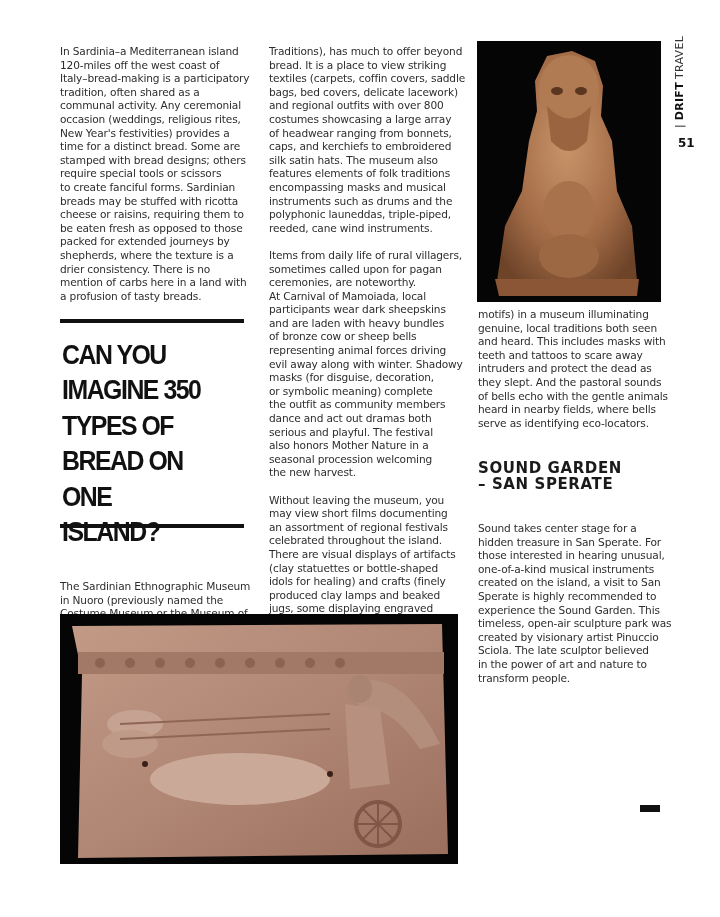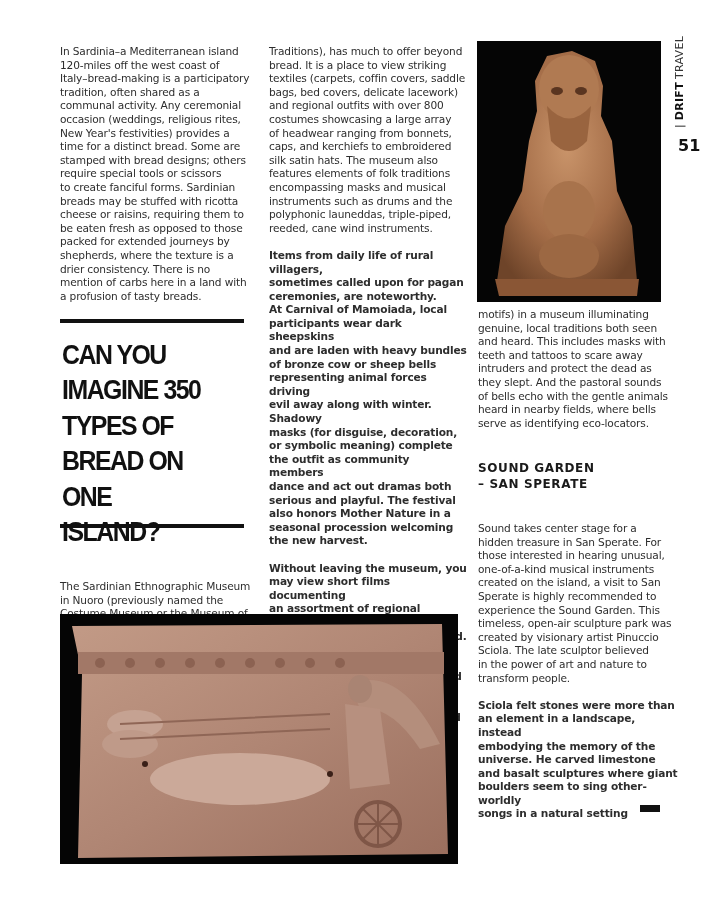--- a/index.html
+++ b/index.html
@@ -2,44 +2,44 @@
 <html><head>
 <meta charset="utf-8">
 <style>
   html, body { margin: 0; padding: 0; }
   body {
     width: 720px; height: 917px; background: #ffffff; position: relative; overflow: hidden;
     font-family: "DejaVu Sans", sans-serif; color: #2b2b2b;
   }
   .col { position: absolute; font-size: 10.6px; line-height: 13.6px; letter-spacing: -0.15px; color: #2d2d2d; }
   .col p { margin: 0; white-space: pre-line; }
-  .col p + p { margin-top: 13.6px; font-weight: bold; }
+  .col p + p { margin-top: 13.6px; }
   .rule { position: absolute; height: 4px; background: #111; }
   .pullquote {
     position: absolute; left: 62px; top: 338px; width: 190px;
     font-family: "Liberation Sans", sans-serif; font-weight: bold; font-size: 27px; line-height: 35.4px;
     letter-spacing: -1.6px; color: #111; transform: scaleX(0.92); transform-origin: left top; white-space: pre-line;
   }
   .heading {
     position: absolute; left: 478px; top: 460px; width: 200px;
-    font-family: "DejaVu Sans", sans-serif; font-weight: bold; font-size: 12px; line-height: 16px;
+    font-family: "DejaVu Sans", sans-serif; font-weight: bold; font-size: 15px; line-height: 16px;
     letter-spacing: 0.6px; color: #1a1a1a; white-space: pre-line;
   }
   .img { position: absolute; background: #050505; overflow: hidden; }
   .spine {
     position: absolute; left: 673px; top: 40px; width: 0; height: 0;
   }
   .spine .label {
     position: absolute; left: 0; top: 0; transform-origin: left top; transform: rotate(-90deg) translate(-88px, 0);
     font-size: 11px; white-space: nowrap; color: #111;
   }
   .spine .bar { font-weight: normal; margin-right: 4px; }
   .spine .drift { font-weight: bold; letter-spacing: 0.3px; }
   .spine .travel { font-weight: normal; letter-spacing: 0.3px; margin-left: 3px; color: #333; }
-  .pagenum { position: absolute; left: 678px; top: 136px; font-weight: bold; font-size: 16px; color: #111; }
+  .pagenum { position: absolute; left: 678px; top: 136px; font-weight: bold; font-size: 12px; color: #111; }
   .endmark { position: absolute; left: 640px; top: 805px; width: 20px; height: 7px; background: #111; }
 </style>
 </head>
 <body>
 
 <div class="col" style="left:60px; top:45px; width:192px;">
   <p>In Sardinia–a Mediterranean island
 120-miles off the west coast of
 Italy–bread-making is a participatory
 tradition, often shared as a
@@ -166,27 +166,20 @@
 those interested in hearing unusual,
 one-of-a-kind musical instruments
 created on the island, a visit to San
 Sperate is highly recommended to
 experience the Sound Garden. This
 timeless, open-air sculpture park was
 created by visionary artist Pinuccio
 Sciola. The late sculptor believed
 in the power of art and nature to
 transform people.</p>
-  <p>Sciola felt stones were more than
-an element in a landscape, instead
-embodying the memory of the
-universe. He carved limestone
-and basalt sculptures where giant
-boulders seem to sing other-worldly
-songs in a natural setting</p>
 </div>
 
 <div class="img" style="left:60px; top:614px; width:398px; height:250px;">
   <svg width="398" height="250" viewBox="0 0 398 250">
     <defs>
       <linearGradient id="rl" x1="0" y1="0" x2="1" y2="1">
         <stop offset="0%" stop-color="#c29a86"></stop>
         <stop offset="50%" stop-color="#b08674"></stop>
         <stop offset="100%" stop-color="#9b6f5e"></stop>
       </linearGradient>

